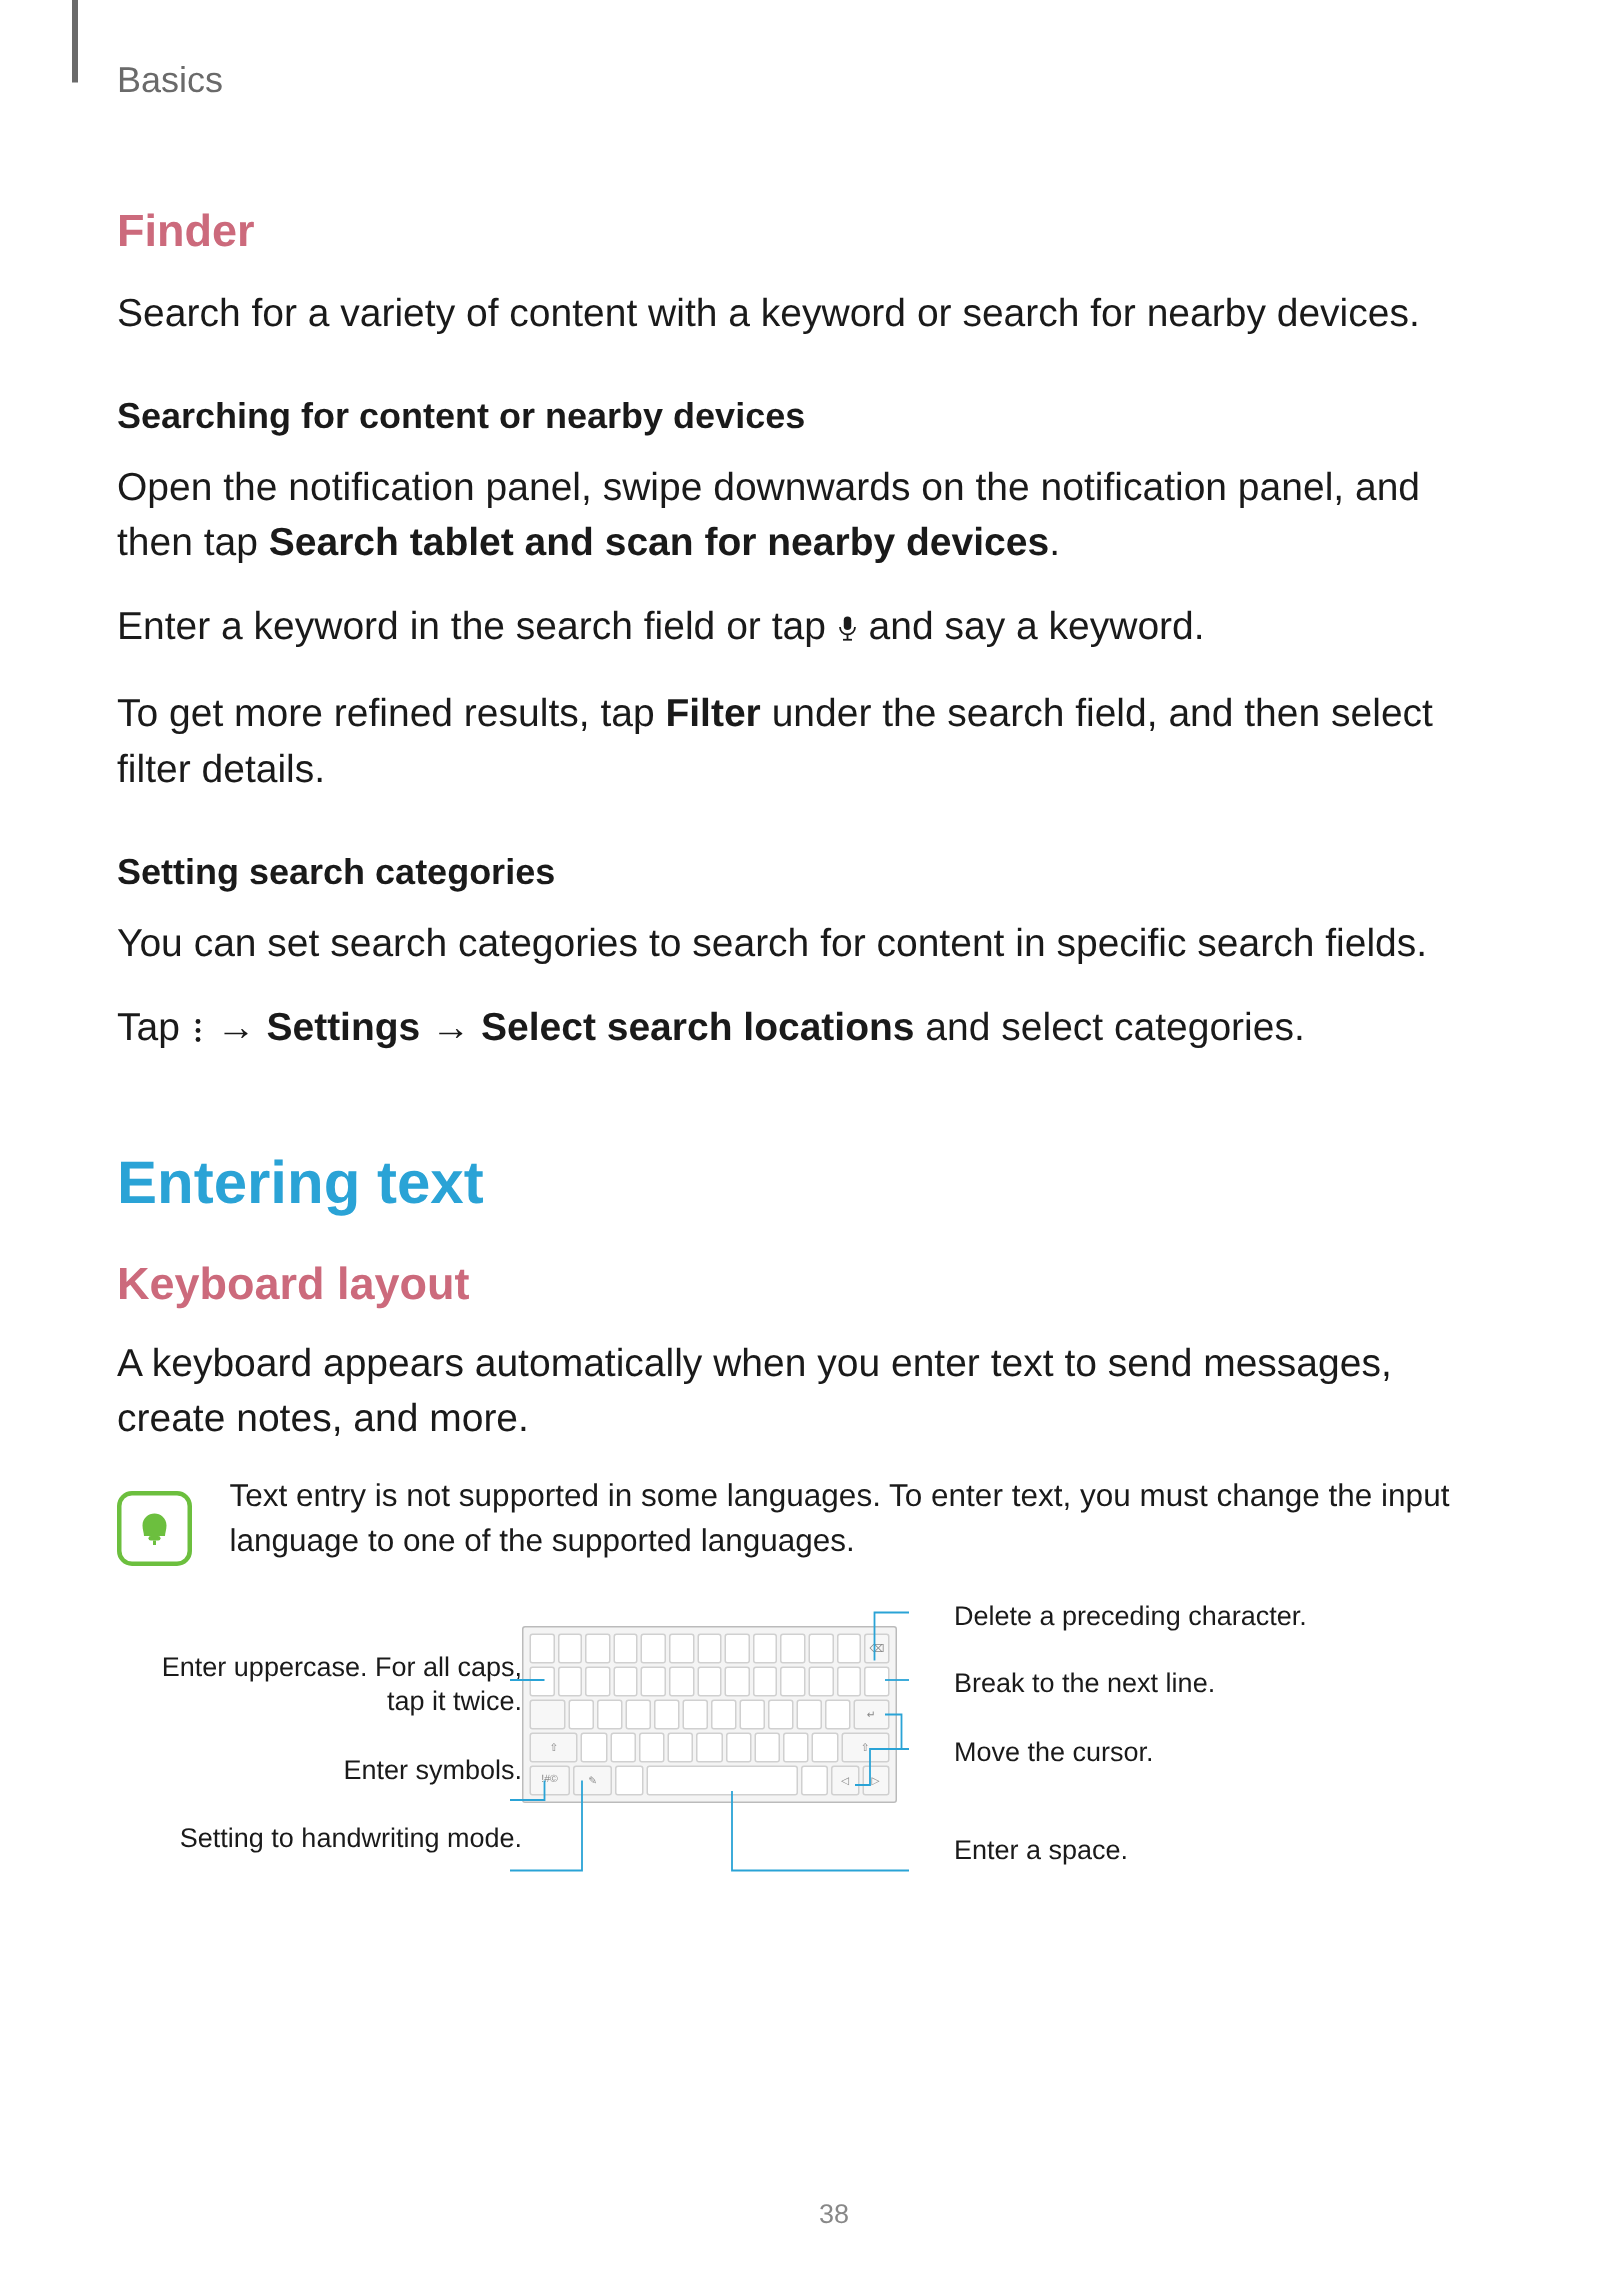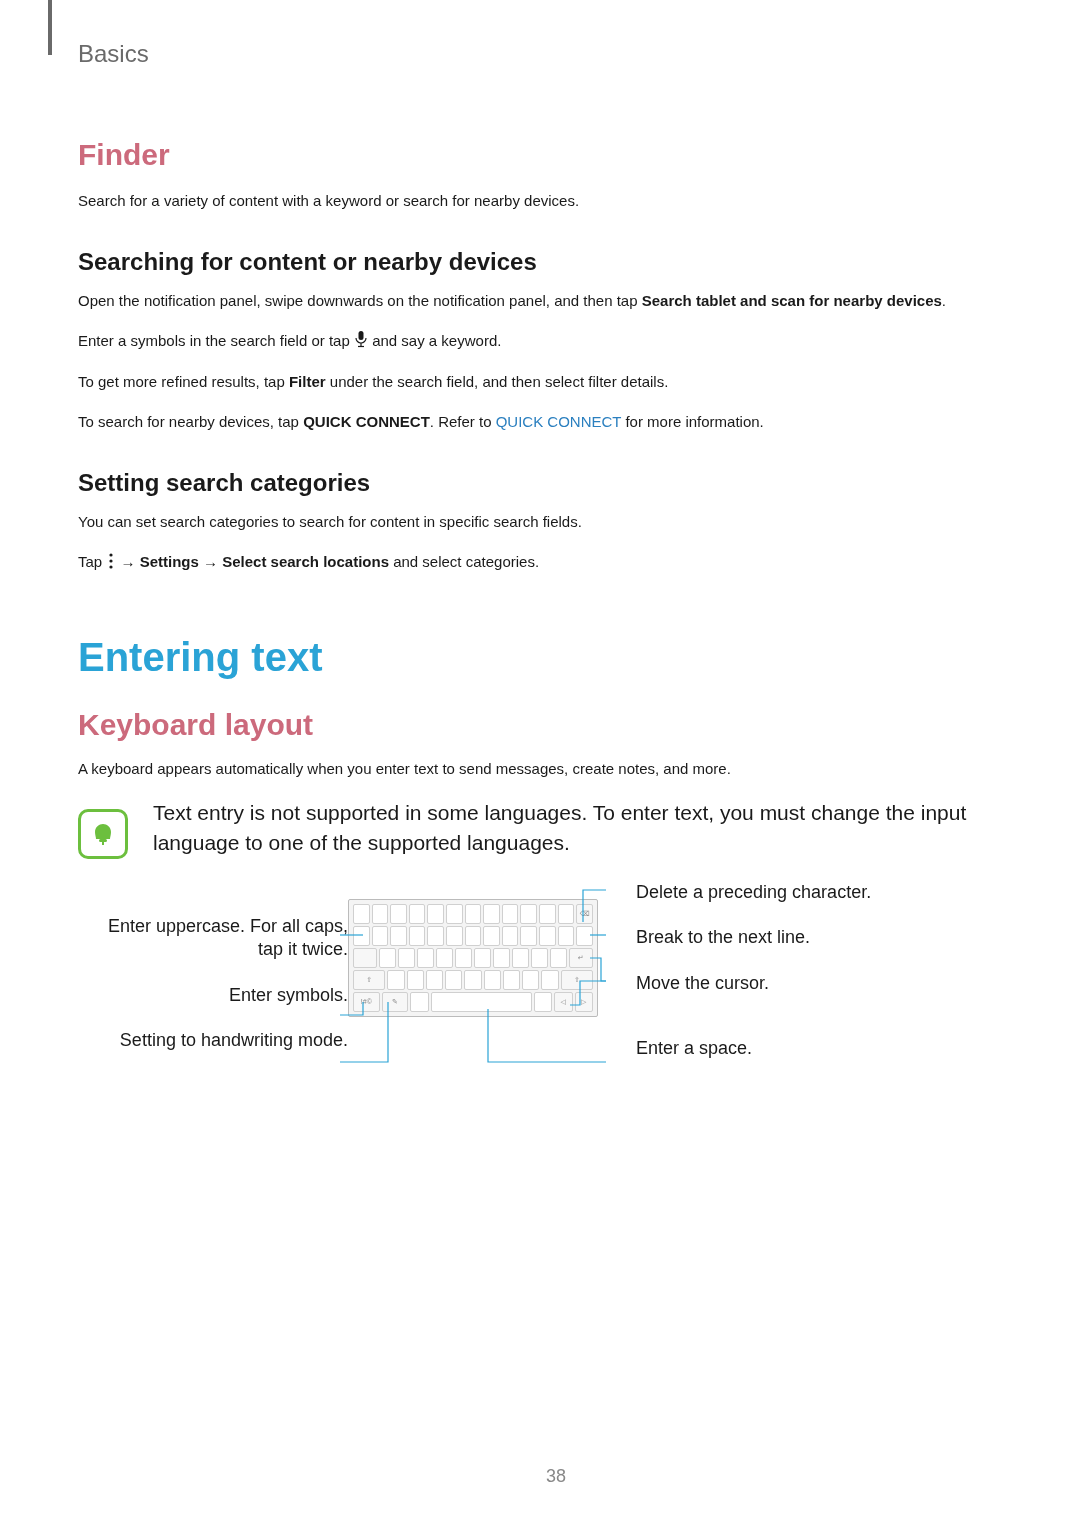--- a/index.html
+++ b/index.html
@@ -34,21 +34,21 @@
     margin-top: 10px;
   }
   .h-finder {
     color: #cc6a7c;
     font-weight: bold;
     font-size: 30px;
     margin-top: 70px;
     margin-bottom: 18px;
   }
   .body-p {
-    font-size: 15px;
+    font-size: 26px;
     line-height: 1.45;
     margin: 0 0 18px 0;
   }
   .sub-h {
     font-size: 24px;
     font-weight: bold;
     margin-top: 36px;
     margin-bottom: 14px;
   }
   .bold { font-weight: bold; }
@@ -197,39 +197,36 @@
   <div class="h-finder">Finder</div>
   <p class="body-p">Search for a variety of content with a keyword or search for nearby devices.</p>
 
   <div class="sub-h">Searching for content or nearby devices</div>
 
   <p class="body-p">
     <span>Open the notification panel, swipe downwards on the notification panel, and then tap </span><span class="bold">Search tablet and scan for nearby devices</span><span>.</span>
   </p>
 
   <p class="body-p">
-    <span>Enter a symbols in the search field or tap </span>
+    <span>Enter a keyword in the search field or tap </span>
     <span class="mic-icon">
       <svg width="14" height="18" viewBox="0 0 14 18">
         <rect x="4.5" y="1" width="5" height="9" rx="2.5" fill="#1a1a1a"></rect>
         <path d="M2 8 a5 5 0 0 0 10 0" stroke="#1a1a1a" stroke-width="1.2" fill="none"></path>
         <line x1="7" y1="13" x2="7" y2="16" stroke="#1a1a1a" stroke-width="1.2"></line>
         <line x1="4" y1="16.5" x2="10" y2="16.5" stroke="#1a1a1a" stroke-width="1.2"></line>
       </svg>
     </span>
     <span> and say a keyword.</span>
   </p>
 
   <p class="body-p">
     <span>To get more refined results, tap </span><span class="bold">Filter</span><span> under the search field, and then select filter details.</span>
   </p>
 
-  <p class="body-p">
-    <span>To search for nearby devices, tap </span><span class="bold">QUICK CONNECT</span><span>. Refer to </span><span class="link">QUICK CONNECT</span><span> for more information.</span>
-  </p>
 
   <div class="sub-h">Setting search categories</div>
   <p class="body-p">You can set search categories to search for content in specific search fields.</p>
   <p class="body-p">
     <span>Tap </span>
     <span class="dots-icon">
       <svg width="6" height="18" viewBox="0 0 6 18">
         <circle cx="3" cy="3" r="1.6" fill="#1a1a1a"></circle>
         <circle cx="3" cy="9" r="1.6" fill="#1a1a1a"></circle>
         <circle cx="3" cy="15" r="1.6" fill="#1a1a1a"></circle>

